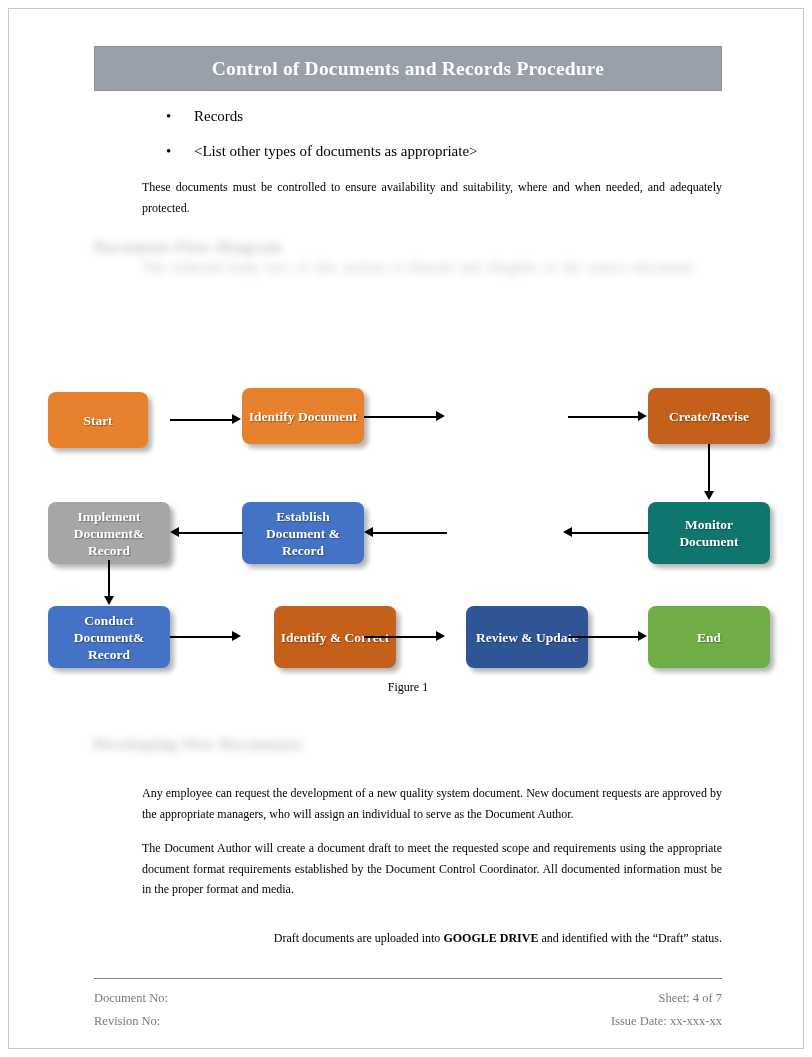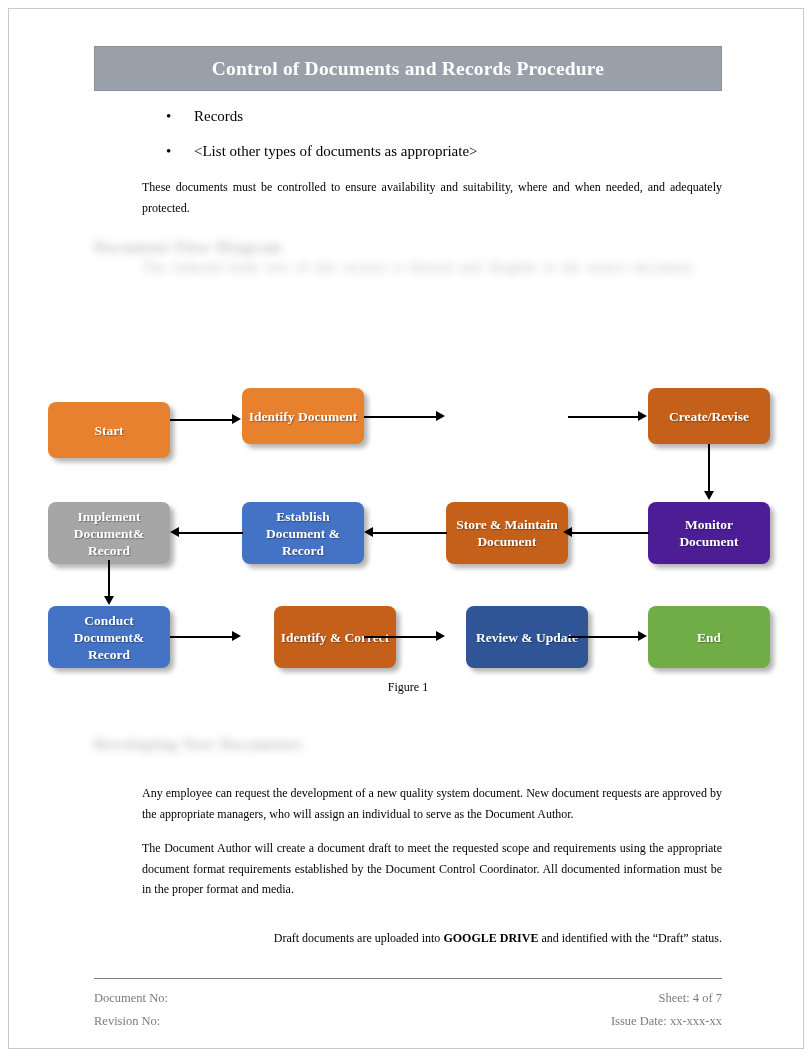--- a/index.html
+++ b/index.html
@@ -210,40 +210,37 @@
 
     <p class="para indent" style="margin-left:48px;width:580px;">These documents must be controlled to ensure availability and suitability, where and when needed, and adequately protected.</p>
 
     <div class="redacted redacted-block-1">
       <div class="redacted-heading">Document Flow Diagram</div>
       <div class="redacted-body">The redacted body text of this section is blurred and illegible in the source document.</div>
     </div>
 
     <div class="flowchart">
 
-      <div class="node" style="left: 8px; top: 28px; width: 122px; height: 56px; background: rgb(232, 129, 46);">
+      <div class="node" style="left: 8px; top: 18px; width: 100px; height: 56px; background: rgb(232, 129, 46);">
         <span>Start</span>
       </div>
       <div class="node" style="left: 202px; top: 14px; width: 122px; height: 56px; background: rgb(232, 129, 46);">
         <span>Identify Document</span>
       </div>
       <div class="node" style="left: 608px; top: 14px; width: 122px; height: 56px; background: rgb(196, 96, 26);">
         <span>Create/Revise</span>
       </div>
 
       <div class="node" style="left: 8px; top: 128px; width: 122px; height: 62px; background: rgb(166, 166, 166);">
         <span>Implement Document&amp; Record</span>
       </div>
       <div class="node" style="left: 202px; top: 128px; width: 122px; height: 62px; background: rgb(68, 114, 196);">
         <span>Establish Document &amp; Record</span>
       </div>
-      <div class="node" style="left: 406px; top: 128px; width: 122px; height: 62px; background: rgb(196, 96, 26);">
-        <span>Store &amp; Maintain Document</span>
-      </div>
-      <div class="node" style="left: 608px; top: 128px; width: 122px; height: 62px; background: #4c1d95;">
+      <div class="node" style="left: 608px; top: 128px; width: 122px; height: 62px; background: #0f766e;">
         <span>Monitor Document</span>
       </div>
 
       <div class="node" style="left: 8px; top: 232px; width: 122px; height: 62px; background: rgb(68, 114, 196);">
         <span>Conduct Document&amp; Record</span>
       </div>
       <div class="node" style="left: 202px; top: 232px; width: 122px; height: 62px; background: rgb(196, 96, 26); margin-left: 32px;">
         <span>Identify &amp; Correct</span>
       </div>
       <div class="node" style="left: 426px; top: 232px; width: 122px; height: 62px; background: rgb(47, 85, 151);">

